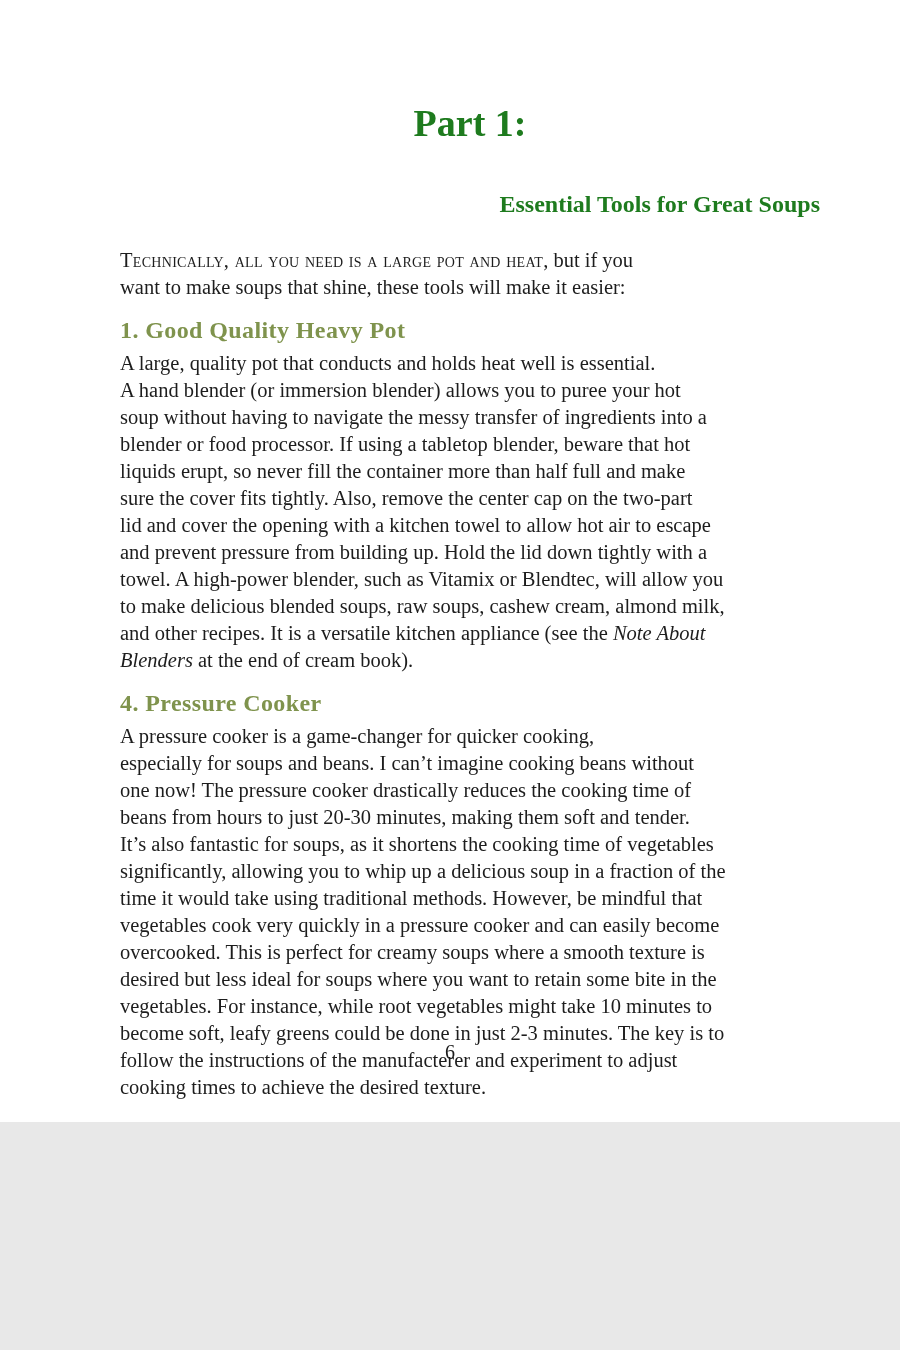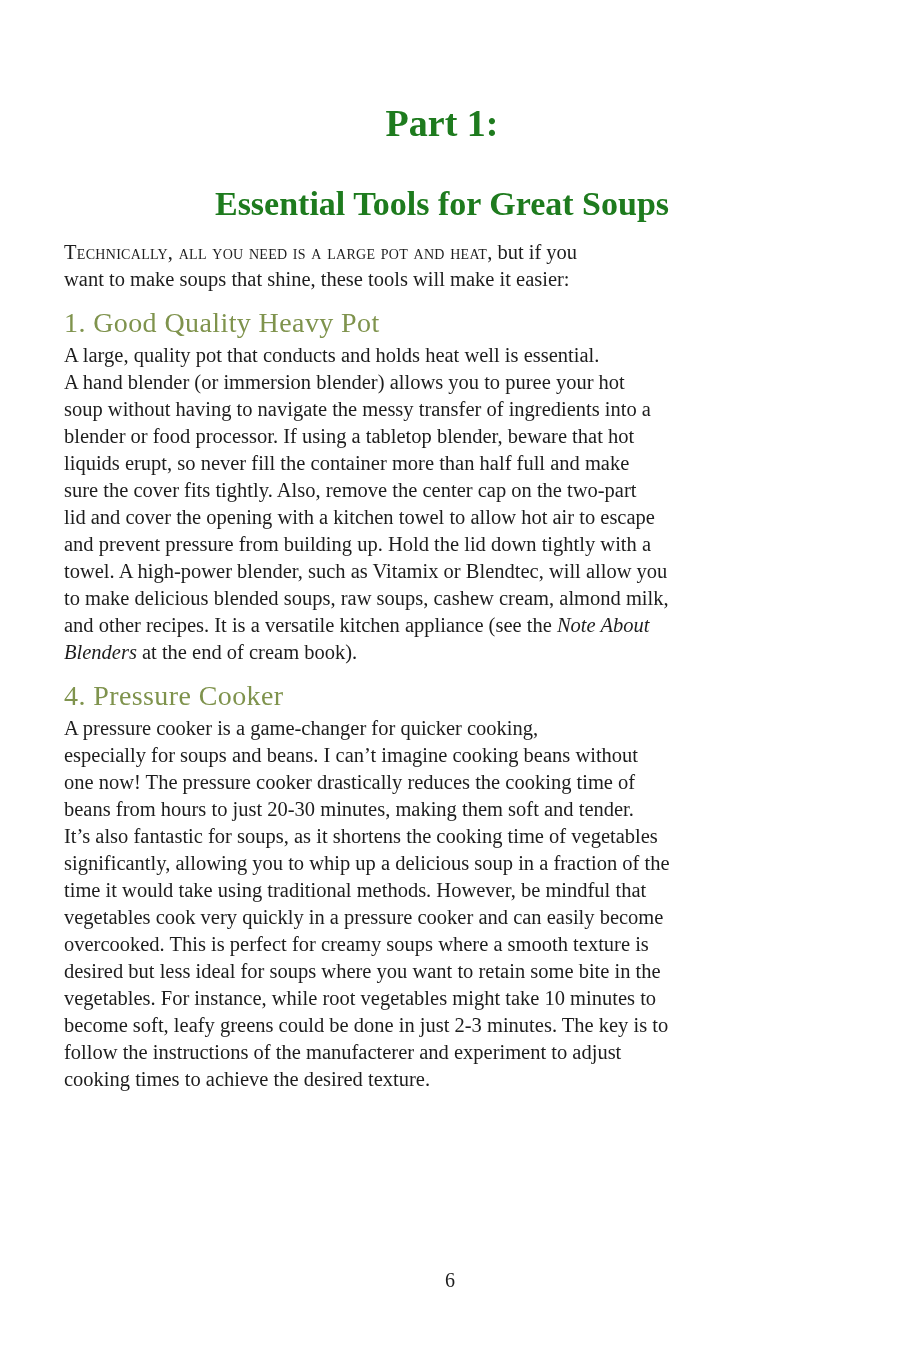--- a/index.html
+++ b/index.html
@@ -2,60 +2,60 @@
 <html style="--title-green: #1e7b1e; --heading-olive: #7f934d; --body-text: #1d1d1d; --page-bg: #ffffff;"><head>
 <meta charset="utf-8">
 <style>
   html, body {
     margin: 0;
     padding: 0;
     background: #e8e8e8;
   }
   .page {
     width: 900px;
-    height: 1350px;
+    height: 1122px;
     margin: 0 auto;
     position: relative;
     box-sizing: border-box;
-    padding: 103px 30px 0 64px;
+    padding: 103px 30px 0 120px;
     background: var(--page-bg, #ffffff);
     font-family: "Liberation Serif", serif;
     color: var(--body-text, #1d1d1d);
     overflow: hidden;
   }
   .part-title {
     margin: 0 50px 0 0;
     text-align: center;
     font-size: 38px;
     line-height: 40px;
     font-weight: bold;
     color: var(--title-green, #1e7b1e);
   }
   .part-title .line { display: block; }
   .chapter-title {
     margin: 42px 50px 0 0;
-    text-align: center;
-    font-size: 34px;
+    text-align: right;
+    font-size: 24px;
     line-height: 38px;
     font-weight: bold;
     color: var(--title-green, #1e7b1e);
   }
   .body-para {
     margin: 0;
     font-size: 20.5px;
     line-height: 27px;
     white-space: pre-line;
     color: var(--body-text, #1d1d1d);
   }
-  .intro-para { margin-top: 16px; }
+  .intro-para { margin-top: 24px; }
   .section-heading {
     margin: 15px 0 5px 0;
-    font-size: 28px;
+    font-size: 24px;
     line-height: 29px;
-    font-weight: normal;
+    font-weight: bold;
     letter-spacing: 0.4px;
     color: var(--heading-olive, #7f934d);
   }
   .seg-normal { }
   .seg-bold { font-weight: normal; }
   .seg-italic { font-style: italic; }
   .seg-smallcaps { font-variant: small-caps; letter-spacing: 0.3px; }
   .page-number {
     position: absolute;
     left: 0;

